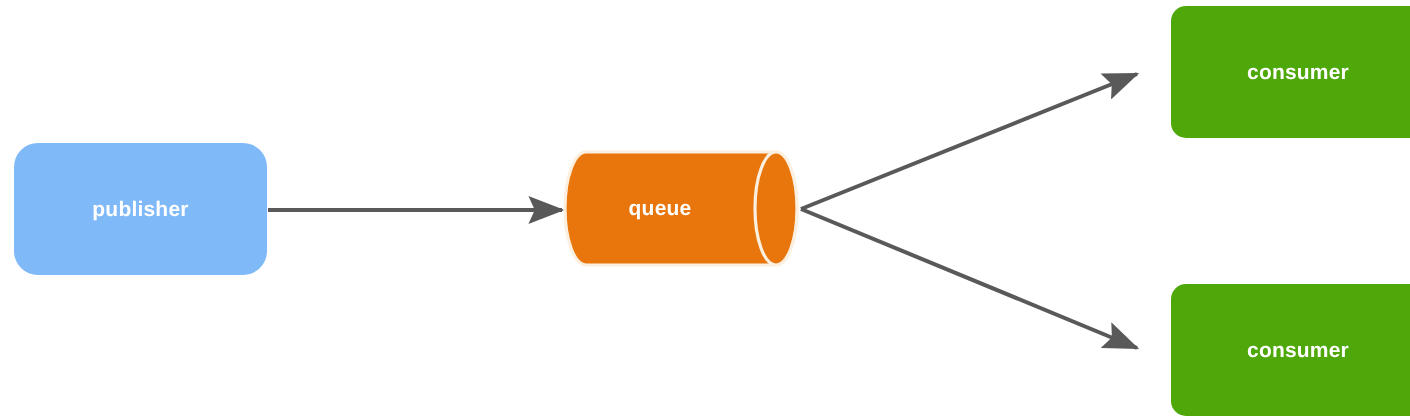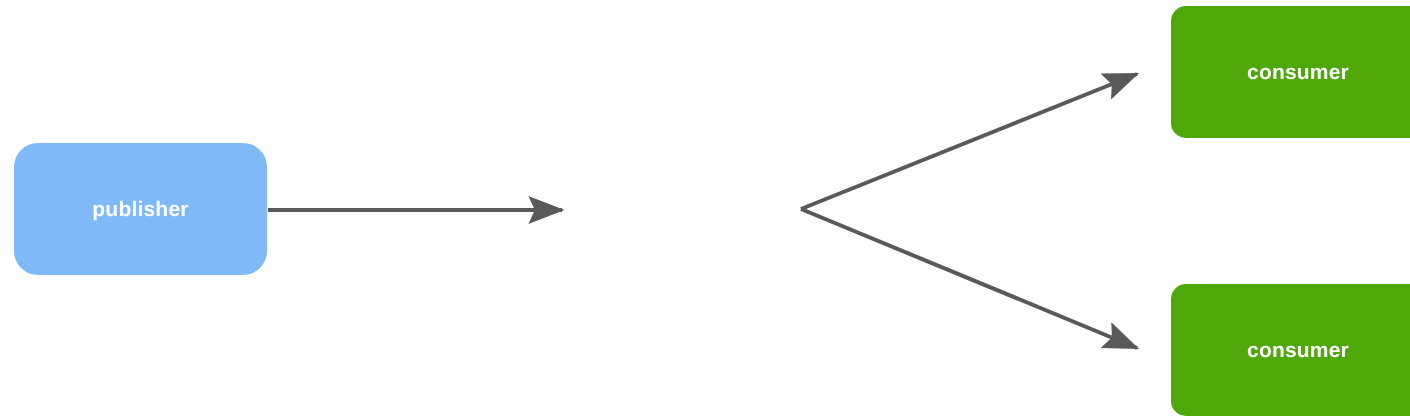--- a/index.html
+++ b/index.html
@@ -98,20 +98,27 @@
 
     <line x1="801" y1="209" x2="1137" y2="74" stroke="#595959" stroke-width="4" stroke-linecap="butt" marker-end="url(#arrowhead)"></line>
 
     <line x1="801" y1="209" x2="1137" y2="348" stroke="#595959" stroke-width="4" stroke-linecap="butt" marker-end="url(#arrowhead)"></line>
   </svg>
 
   <div class="node" id="node-publisher">
     <span class="node-label">publisher</span>
   </div>
 
+  <div class="node" id="node-queue">
+    <svg class="cyl-svg" viewBox="0 0 236 117" width="236" height="117" xmlns="http://www.w3.org/2000/svg">
+      <path d="M 23,2 L 213,2 A 21,56.5 0 0 1 213,115 L 23,115 A 21,56.5 0 0 1 23,2 Z" fill="#e8760c" stroke="#fbf0e0" stroke-width="3.2"></path>
+      <ellipse cx="213" cy="58.5" rx="21" ry="56.5" fill="#e8760c" stroke="#fbf0e0" stroke-width="3.2"></ellipse>
+    </svg>
+    <span class="node-label">queue</span>
+  </div>
 
   <div class="node node-consumer" id="node-consumer-top">
     <span class="node-label">consumer</span>
   </div>
 
   <div class="node node-consumer" id="node-consumer-bottom">
     <span class="node-label">consumer</span>
   </div>
 
 </div>

